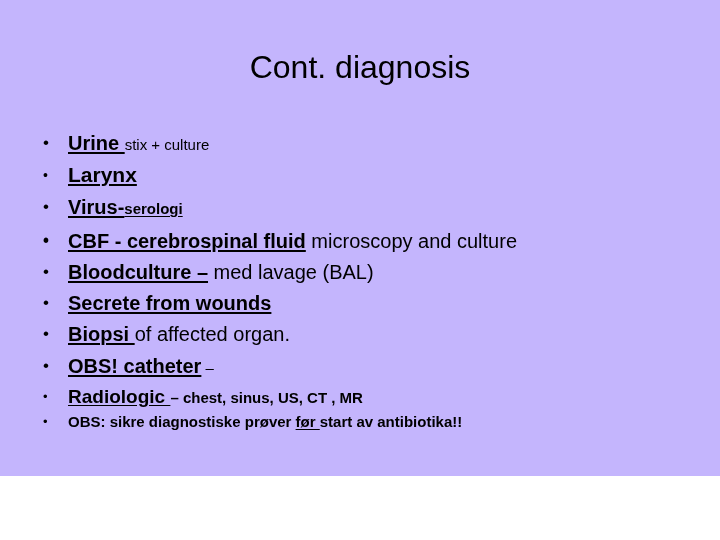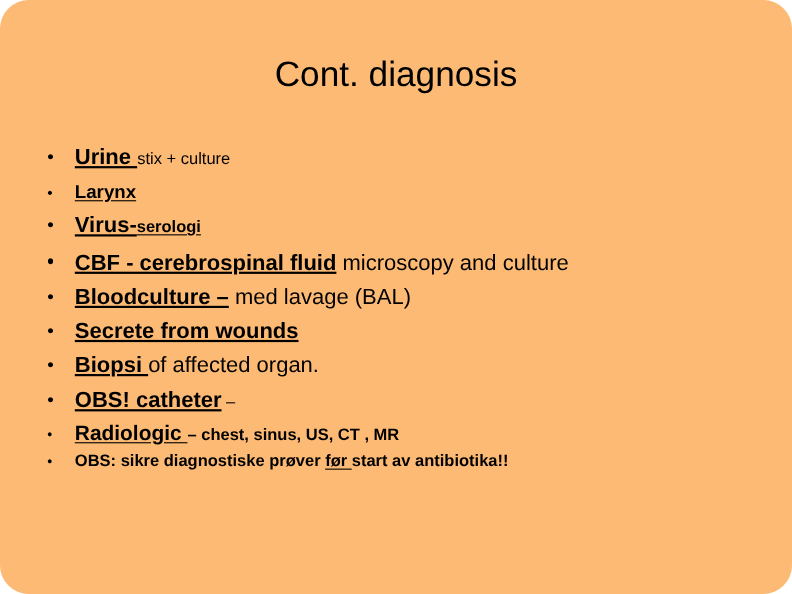--- a/index.html
+++ b/index.html
@@ -12,23 +12,22 @@
     height: 540px;
     overflow: hidden;
     font-family: "Liberation Sans", sans-serif;
     color: #000000;
     -webkit-font-smoothing: none;
   }
 
   .slide {
     position: relative;
     width: 720px;
-    height: 540px;
-    background: #fdba74;
-    border-radius: 26px;
+    height: 476px;
+    background: #c4b5fd;
   }
 
   
   .slide-title {
     position: absolute;
     left: 0;
     top: 48px;
     width: 720px;
     text-align: center;
     font-size: 32px;
@@ -78,21 +77,21 @@
   
   .r-hd {              
     font-weight: 700;
     text-decoration: underline;
     text-underline-offset: 2px;
   }
   .r-hd-md {           
     font-weight: 700;
     text-decoration: underline;
     text-underline-offset: 2px;
-    font-size: 17px;
+    font-size: 21px;
   }
   .r-hd-sm {           
     font-weight: 700;
     text-decoration: underline;
     text-underline-offset: 2px;
     font-size: 19px;
   }
   .r-sub {             
     font-weight: 400;
     font-size: 15px;

